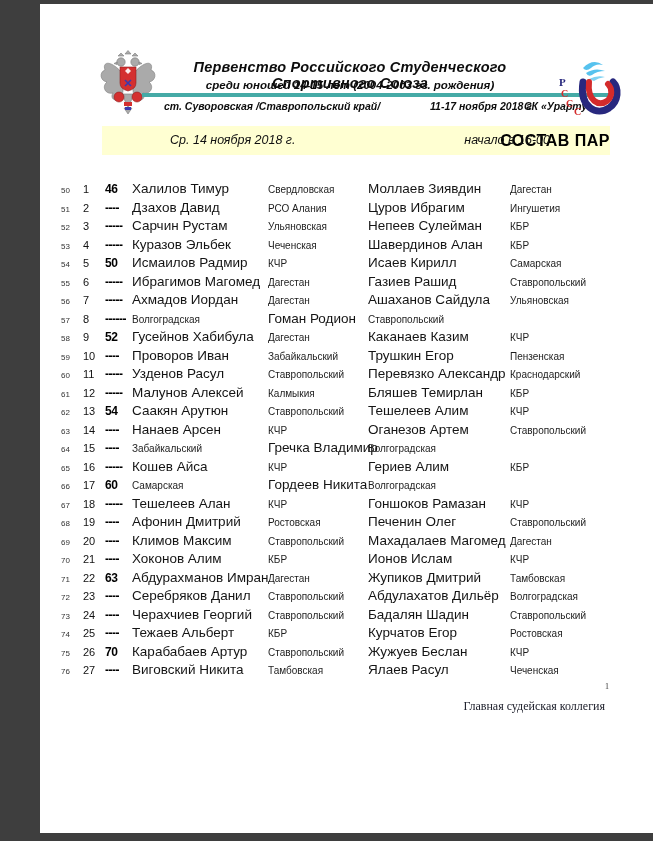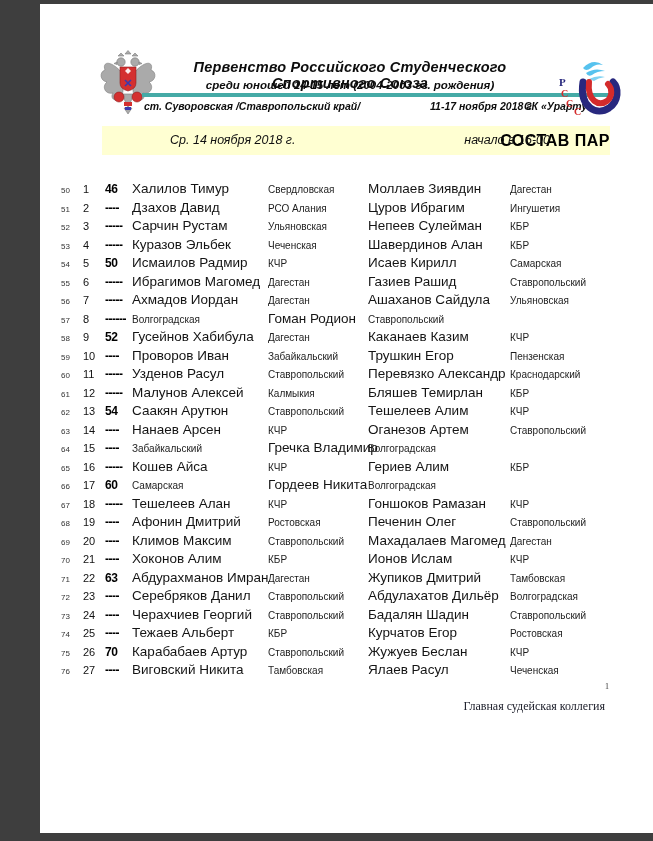--- a/index.html
+++ b/index.html
@@ -33,21 +33,21 @@
     text-align:center; font-weight:bold; font-style:italic;
     font-size:11.5px; color:#0d0d0d;
   }
   .hdr-rule {
     position:absolute; left:102px; top:89px; width:468px; height:4px;
   }
   .hdr-line3 {
     position:absolute; left:0; top:96px; width:636px;
     font-weight:bold; font-style:italic; font-size:10.5px; color:#0d0d0d;
   }
-  .hdr-line3 .venue { position:absolute; left:104px; }
+  .hdr-line3 .venue { position:absolute; left:124px; }
   .hdr-line3 .dates { position:absolute; left:390px; }
   .hdr-line3 .arena { position:absolute; left:484px; }
 
   
   .banner {
     position:absolute; left:62px; top:122px; width:508px; height:29px;
     line-height:29px;
   }
   .banner .b-date {
     position:absolute; left:68px; font-style:italic; font-size:12.5px; color:#111;

